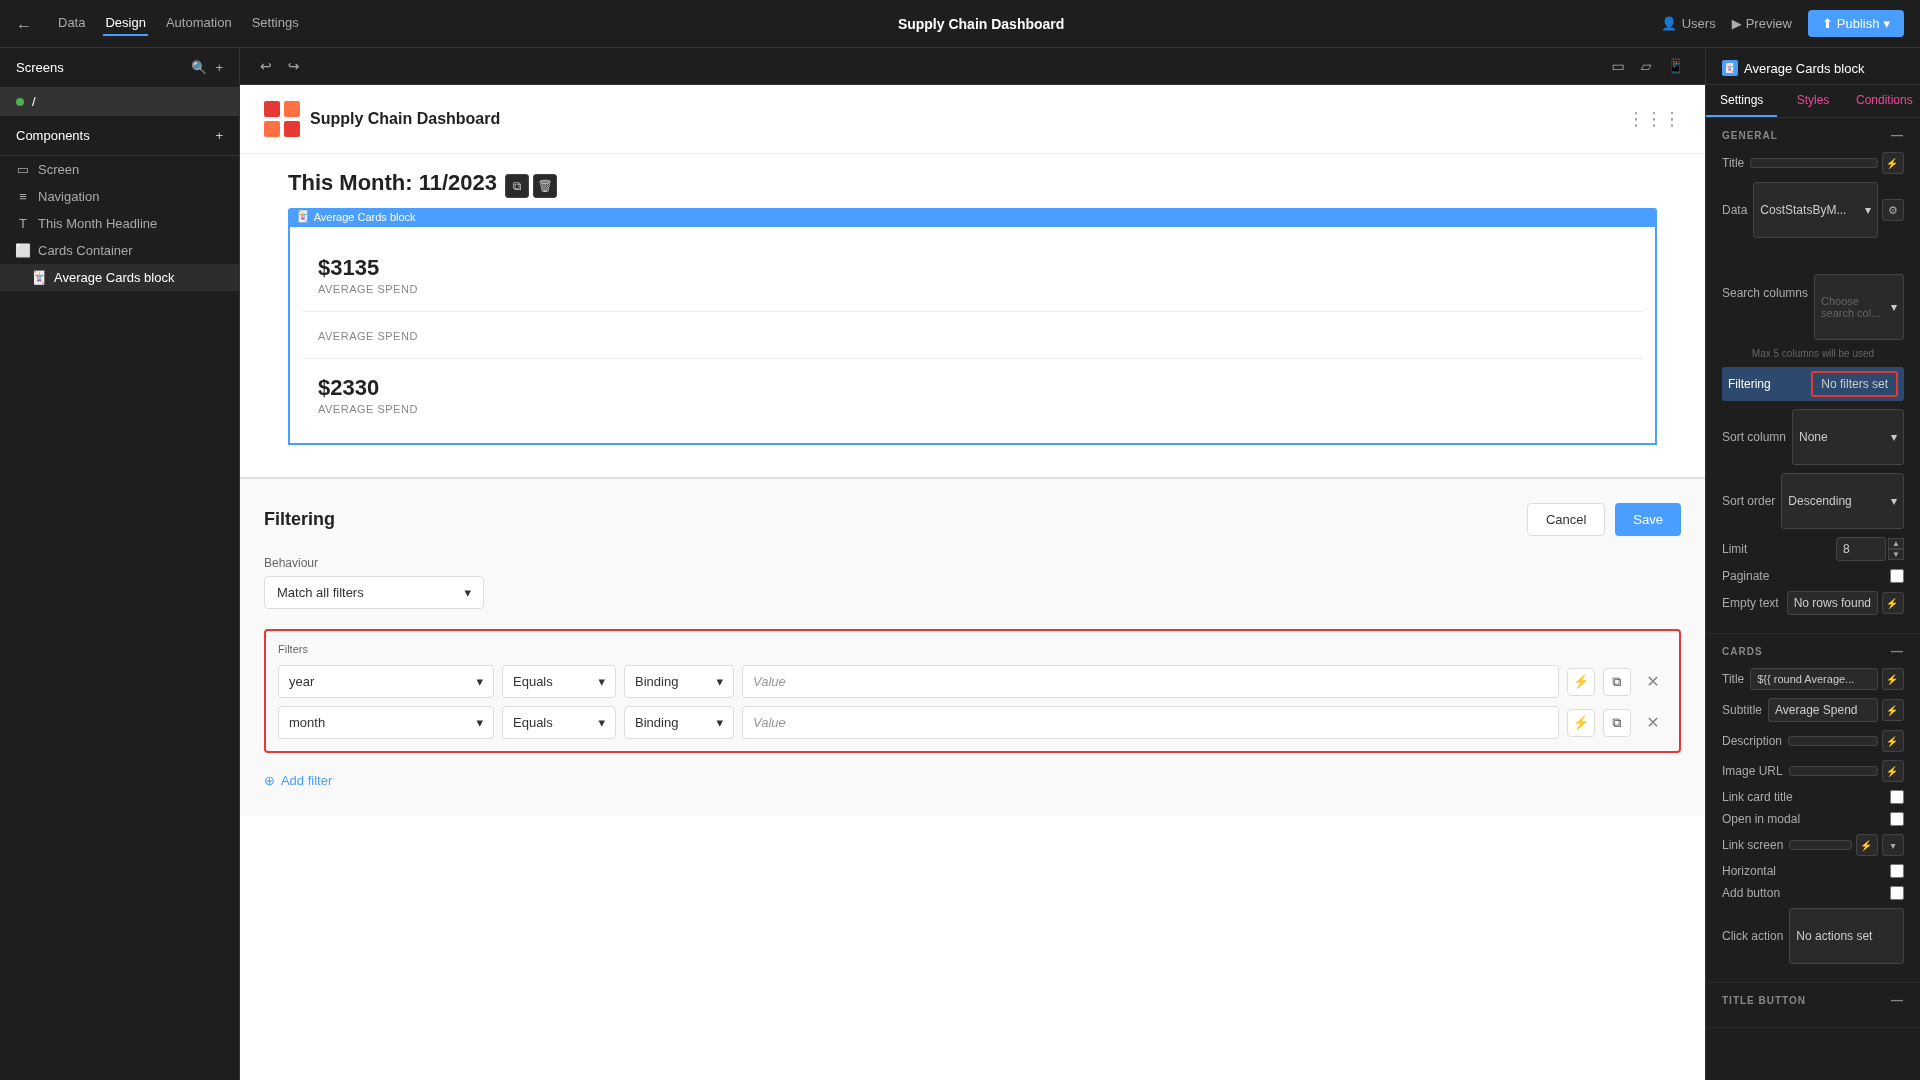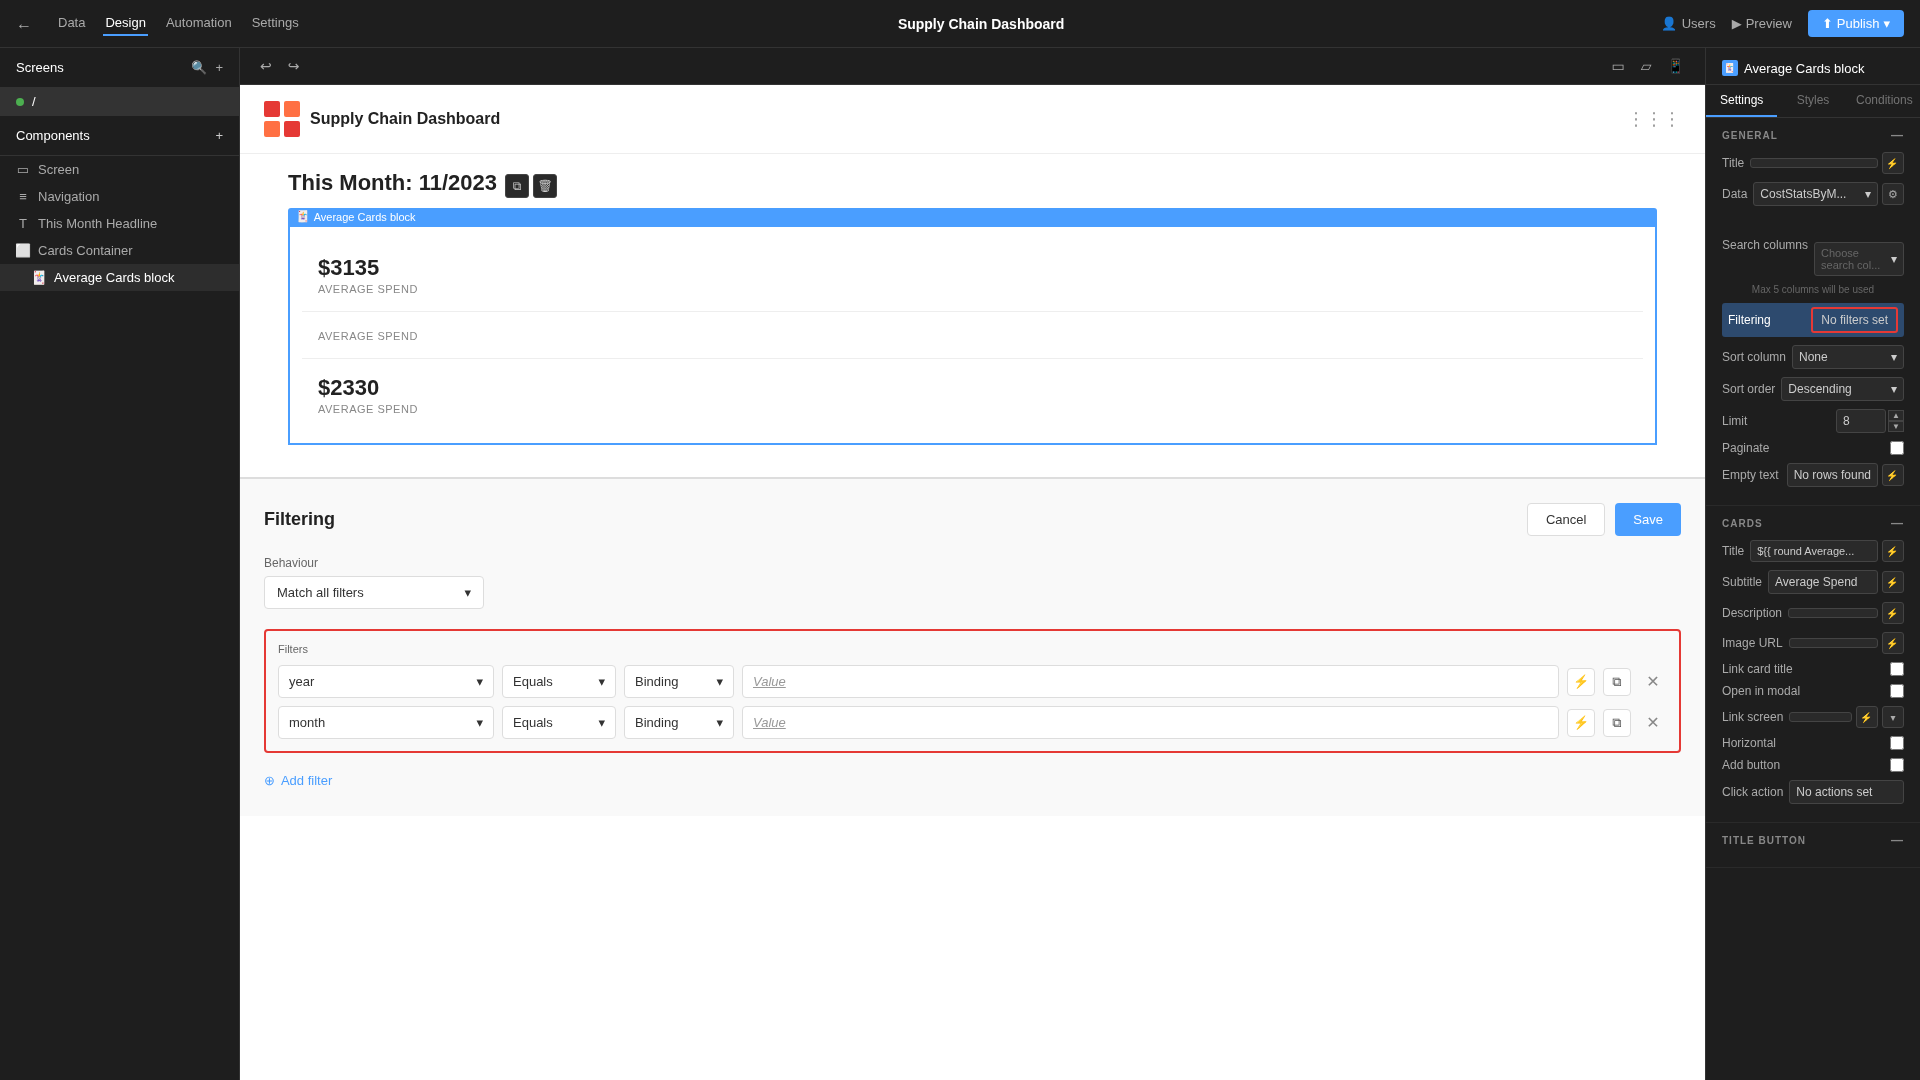--- a/index.html
+++ b/index.html
@@ -77,43 +77,43 @@
     .behaviour-select { background: #fff; border: 1px solid #ddd; border-radius: 4px; padding: 8px 12px; display: flex; align-items: center; justify-content: space-between; cursor: pointer; width: 220px; color: #333; font-size: 13px; }
 
     .filters-section { border: 2px solid #e53935; border-radius: 4px; padding: 12px; margin-bottom: 16px; }
     .filters-label { font-size: 11px; color: #666; margin-bottom: 10px; }
     .filter-row { display: flex; align-items: center; gap: 8px; margin-bottom: 8px; }
     .filter-row:last-child { margin-bottom: 0; }
     .filter-select { background: #fff; border: 1px solid #ddd; border-radius: 4px; padding: 8px 10px; display: flex; align-items: center; justify-content: space-between; cursor: pointer; color: #333; font-size: 13px; }
     .filter-select.col { width: 216px; }
     .filter-select.op { width: 114px; }
     .filter-select.binding { width: 110px; }
-    .filter-value { flex: 1; background: #fff; border: 1px solid #ddd; border-radius: 4px; padding: 8px 10px; font-style: italic; color: #999; font-size: 13px; text-decoration: underline; }
+    .filter-value { flex: 1; background: #fff; border: 1px solid #ddd; border-radius: 4px; padding: 8px 10px; font-style: italic; color: #999; font-size: 13px; }
     .filter-icon-btn { width: 28px; height: 28px; background: #fff; border: 1px solid #ddd; border-radius: 4px; cursor: pointer; display: flex; align-items: center; justify-content: center; color: #555; font-size: 13px; }
     .filter-icon-btn.lightning { background: #fff; }
     .filter-remove-btn { width: 28px; height: 28px; cursor: pointer; display: flex; align-items: center; justify-content: center; color: #888; font-size: 16px; }
 
     .add-filter-btn { display: flex; align-items: center; gap: 6px; color: #4a9eff; cursor: pointer; font-size: 13px; padding: 4px 0; }
 
     
     .right-panel { width: 215px; background: #1e1e1e; border-left: 1px solid #333; display: flex; flex-direction: column; flex-shrink: 0; overflow-y: auto; }
     .right-panel-header { padding: 12px 16px 8px; border-bottom: 1px solid #333; }
     .right-panel-title { color: #fff; font-size: 13px; font-weight: 500; display: flex; align-items: center; gap: 6px; }
     .panel-icon { width: 16px; height: 16px; background: #4a9eff; border-radius: 2px; display: flex; align-items: center; justify-content: center; font-size: 9px; color: #fff; }
     .panel-tabs { display: flex; border-bottom: 1px solid #333; }
-    .panel-tab { flex: 1; text-align: center; padding: 8px 4px; color: #737373; cursor: pointer; font-size: 12px; }
+    .panel-tab { flex: 1; text-align: center; padding: 8px 4px; color: #ec4899; cursor: pointer; font-size: 12px; }
     .panel-tab.active { color: #fff; border-bottom: 2px solid #4a9eff; }
 
     .panel-section { padding: 10px 16px; border-bottom: 1px solid #2a2a2a; }
     .panel-section-title { font-size: 10px; font-weight: 600; letter-spacing: 1px; color: #888; text-transform: uppercase; margin-bottom: 10px; display: flex; justify-content: space-between; align-items: center; }
     .panel-row { display: flex; align-items: center; justify-content: space-between; margin-bottom: 8px; gap: 6px; }
     .panel-label { color: #aaa; font-size: 12px; flex-shrink: 0; }
     .panel-input { background: #2a2a2a; border: 1px solid #444; border-radius: 3px; padding: 4px 8px; color: #ccc; font-size: 12px; flex: 1; }
     .panel-select-row { display: flex; align-items: center; gap: 4px; flex: 1; }
-    .panel-select { background: #2a2a2a; border: 1px solid #444; border-radius: 3px; padding: 4px 6px; color: #ccc; font-size: 12px; flex: 1; display: flex; align-items: center; justify-content: space-between; cursor: pointer; }
+    .panel-select { background: #2a2a2a; border: 1px solid #444; border-radius: 3px; padding: 20px 6px; color: #ccc; font-size: 12px; flex: 1; display: flex; align-items: center; justify-content: space-between; cursor: pointer; }
     .panel-btn { width: 22px; height: 22px; background: #2a2a2a; border: 1px solid #444; border-radius: 3px; cursor: pointer; display: flex; align-items: center; justify-content: center; color: #aaa; font-size: 10px; }
     .panel-gear-btn { width: 22px; height: 22px; background: #2a2a2a; border: 1px solid #444; border-radius: 3px; cursor: pointer; display: flex; align-items: center; justify-content: center; color: #aaa; font-size: 11px; }
 
     
     .filtering-row { background: #2d4a6e; border-radius: 3px; }
     .filtering-row .panel-label { color: #fff; }
     .highlight-box { border: 2px solid #e53935; border-radius: 3px; padding: 4px 8px; background: transparent; color: #ccc; font-size: 12px; }
 
     .checkbox-input { width: 14px; height: 14px; cursor: pointer; }
     .panel-number-input { background: #2a2a2a; border: 1px solid #444; border-radius: 3px; padding: 4px 6px; color: #ccc; font-size: 12px; width: 50px; }

